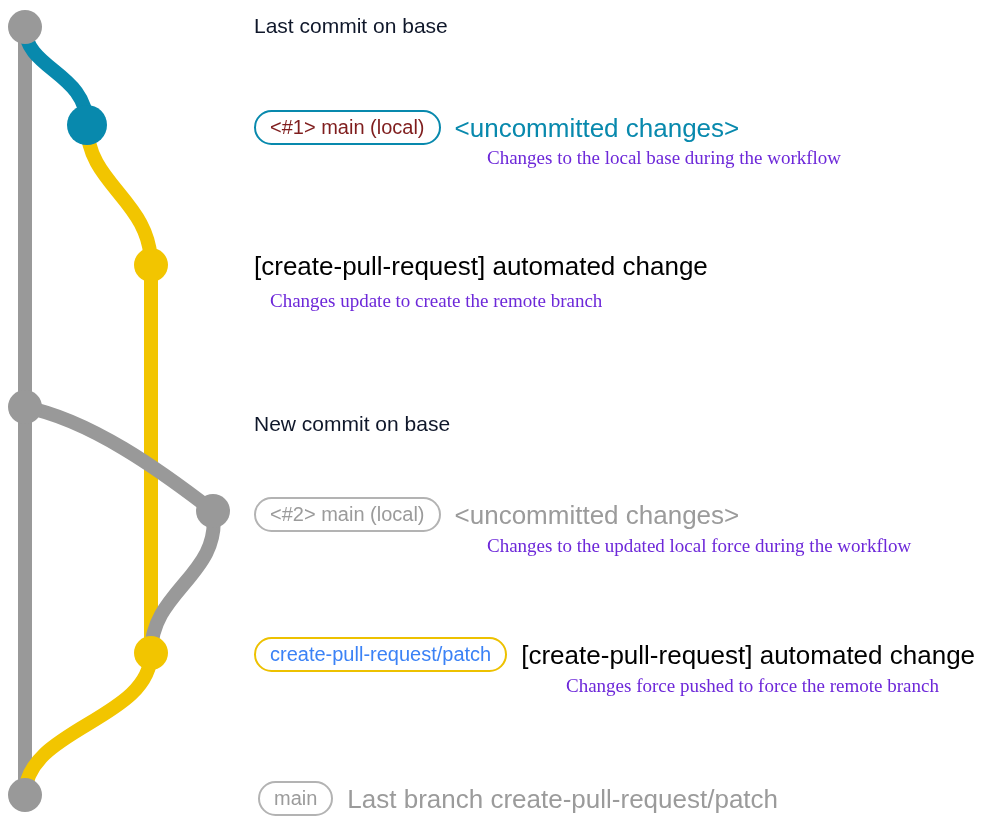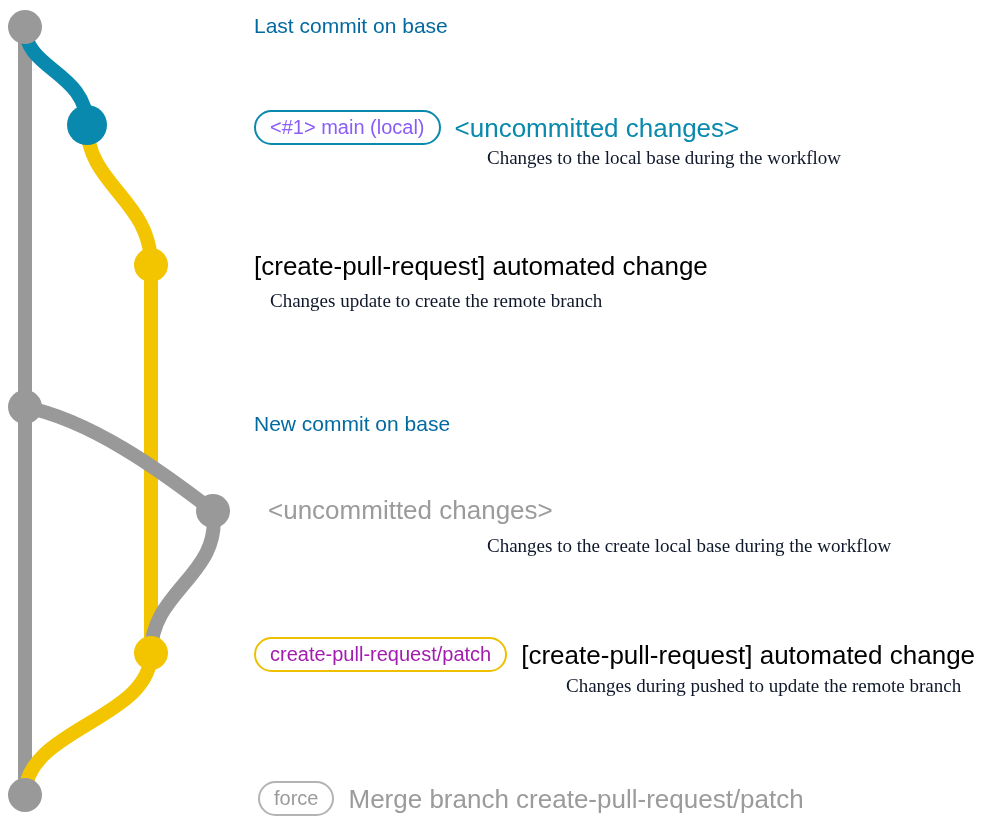--- a/index.html
+++ b/index.html
@@ -33,45 +33,45 @@
     display: inline-block;
     border-style: solid;
     border-width: 2px;
     border-radius: 999px;
     padding: 5px 14px 6px 14px;
     font-size: 20px;
     line-height: 1;
     background: transparent;
     box-sizing: border-box;
   }
-  .badge-teal   { border-color: #0889AD; color: #8b5cf6; }
+  .badge-teal   { border-color: #0889AD; color: #7f1d1d; }
   .badge-gray   { border-color: #b3b3b3; color: #9b9b9b; }
-  .badge-yellow { border-color: #EDC100; color: #a21caf; }
+  .badge-yellow { border-color: #EDC100; color: #3b82f6; }
   .subject {
     font-size: 26px;
     line-height: 1;
     margin-left: 14px;
   }
   .subject-teal   { color: #0889AD; }
   .subject-gray   { color: #9b9b9b; }
   .subject-yellow { color: #000000; }
   .subject-nobadge { margin-left: 0; }
   .plain-label {
     position: absolute;
     font-size: 21px;
     line-height: 1;
-    color: #0369a1;
+    color: #0f172a;
     white-space: nowrap;
   }
   .note {
     position: absolute;
     font-family: "Liberation Serif", serif;
     font-size: 19px;
     line-height: 1;
-    color: #0f172a;
+    color: #6d28d9;
     white-space: nowrap;
   }
 </style>
 </head>
 <body>
 
 <div id="stage">
 
   <svg id="graph" viewBox="0 0 981 827" width="981" height="827" xmlns="http://www.w3.org/2000/svg">
 
@@ -107,28 +107,29 @@
   <div class="note" style="left:487px; top:148px;">Changes to the local base during the workflow</div>
 
   <div class="row" style="left:254px; top:253px;">
     <span class="subject subject-yellow subject-nobadge">[create-pull-request] automated change</span>
   </div>
   <div class="note" style="left:270px; top:291px;">Changes update to create the remote branch</div>
 
   <div class="plain-label" style="left:254px; top:413px;">New commit on base</div>
 
   <div class="row" style="left:254px; top:497px;">
+    <span class="badge badge-gray">&lt;#2&gt; main (local)</span>
     <span class="subject subject-gray">&lt;uncommitted changes&gt;</span>
   </div>
-  <div class="note" style="left:487px; top:536px;">Changes to the create local base during the workflow</div>
+  <div class="note" style="left:487px; top:536px;">Changes to the updated local force during the workflow</div>
 
   <div class="row" style="left:254px; top:637px;">
     <span class="badge badge-yellow">create-pull-request/patch</span>
     <span class="subject subject-yellow">[create-pull-request] automated change</span>
   </div>
-  <div class="note" style="left:566px; top:676px;">Changes during pushed to update the remote branch</div>
+  <div class="note" style="left:566px; top:676px;">Changes force pushed to force the remote branch</div>
 
   <div class="row" style="left:258px; top:781px;">
-    <span class="badge badge-gray">force</span>
-    <span class="subject subject-gray">Merge branch create-pull-request/patch</span>
+    <span class="badge badge-gray">main</span>
+    <span class="subject subject-gray">Last branch create-pull-request/patch</span>
   </div>
 
 </div>
 
 </body></html>

